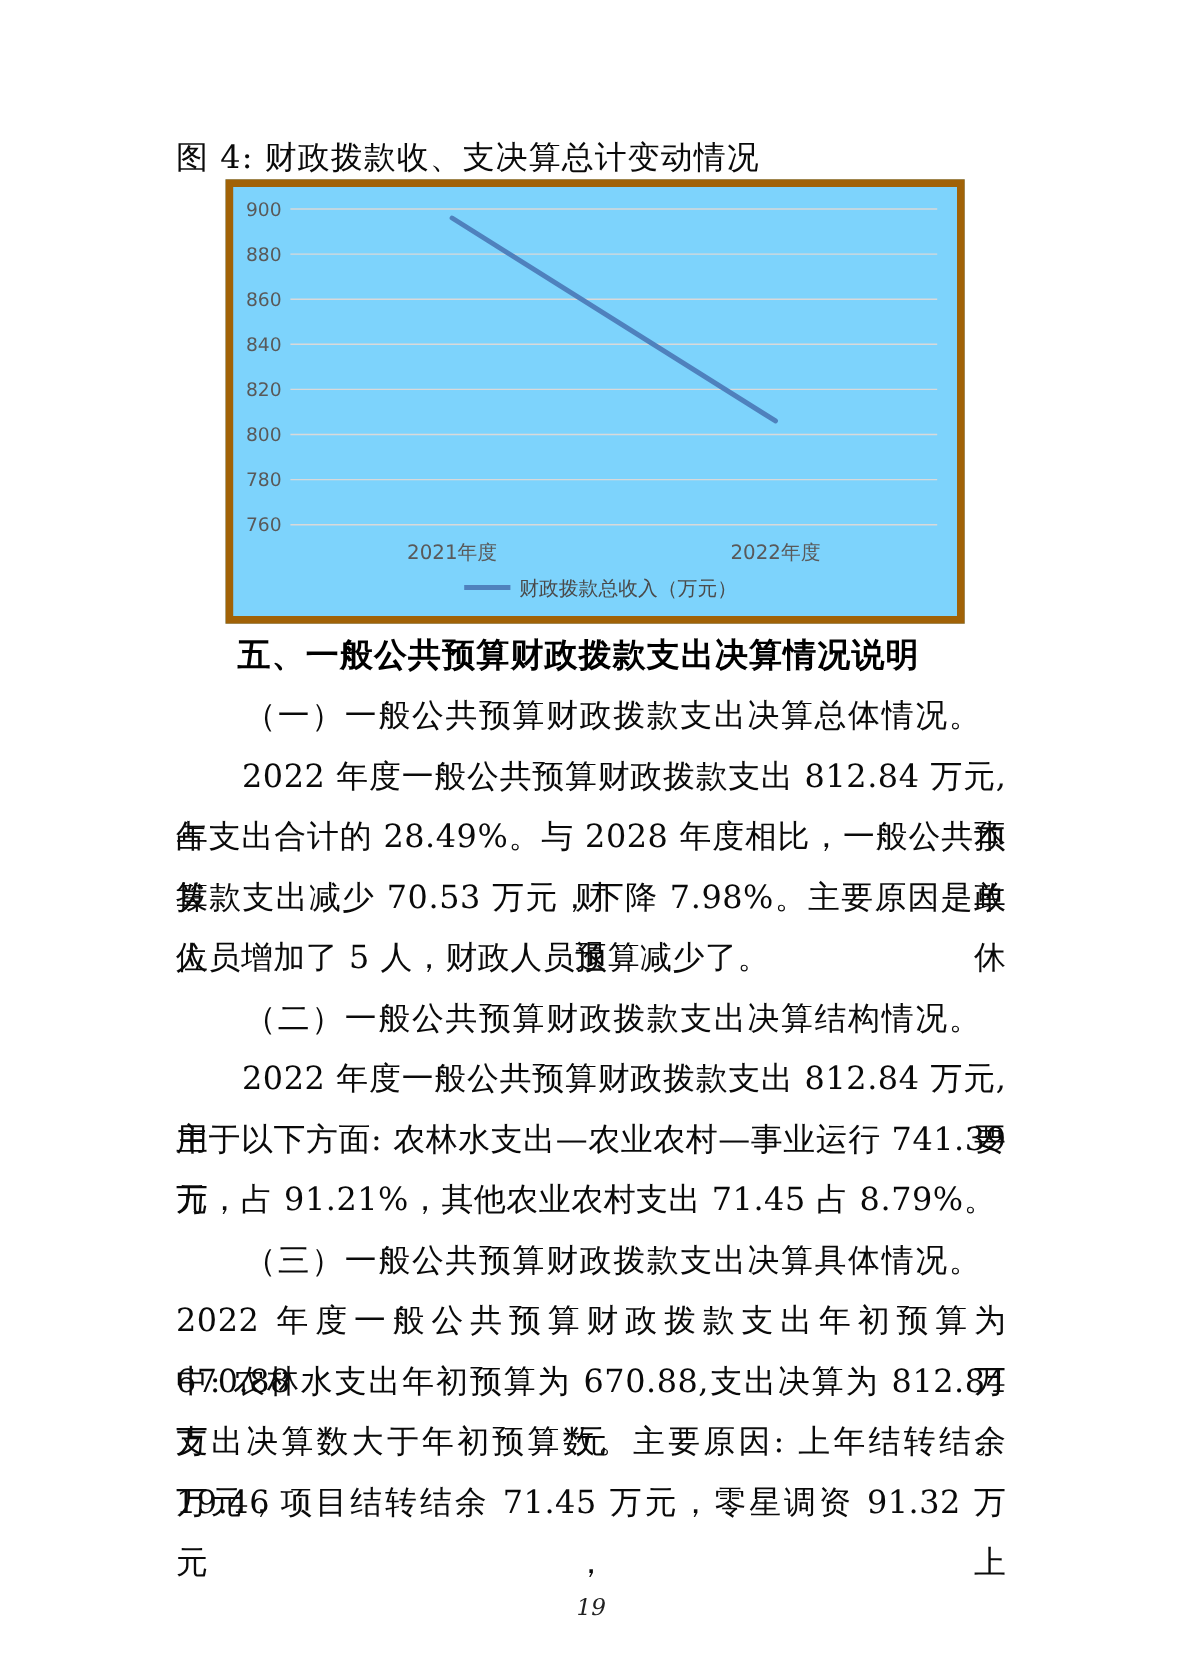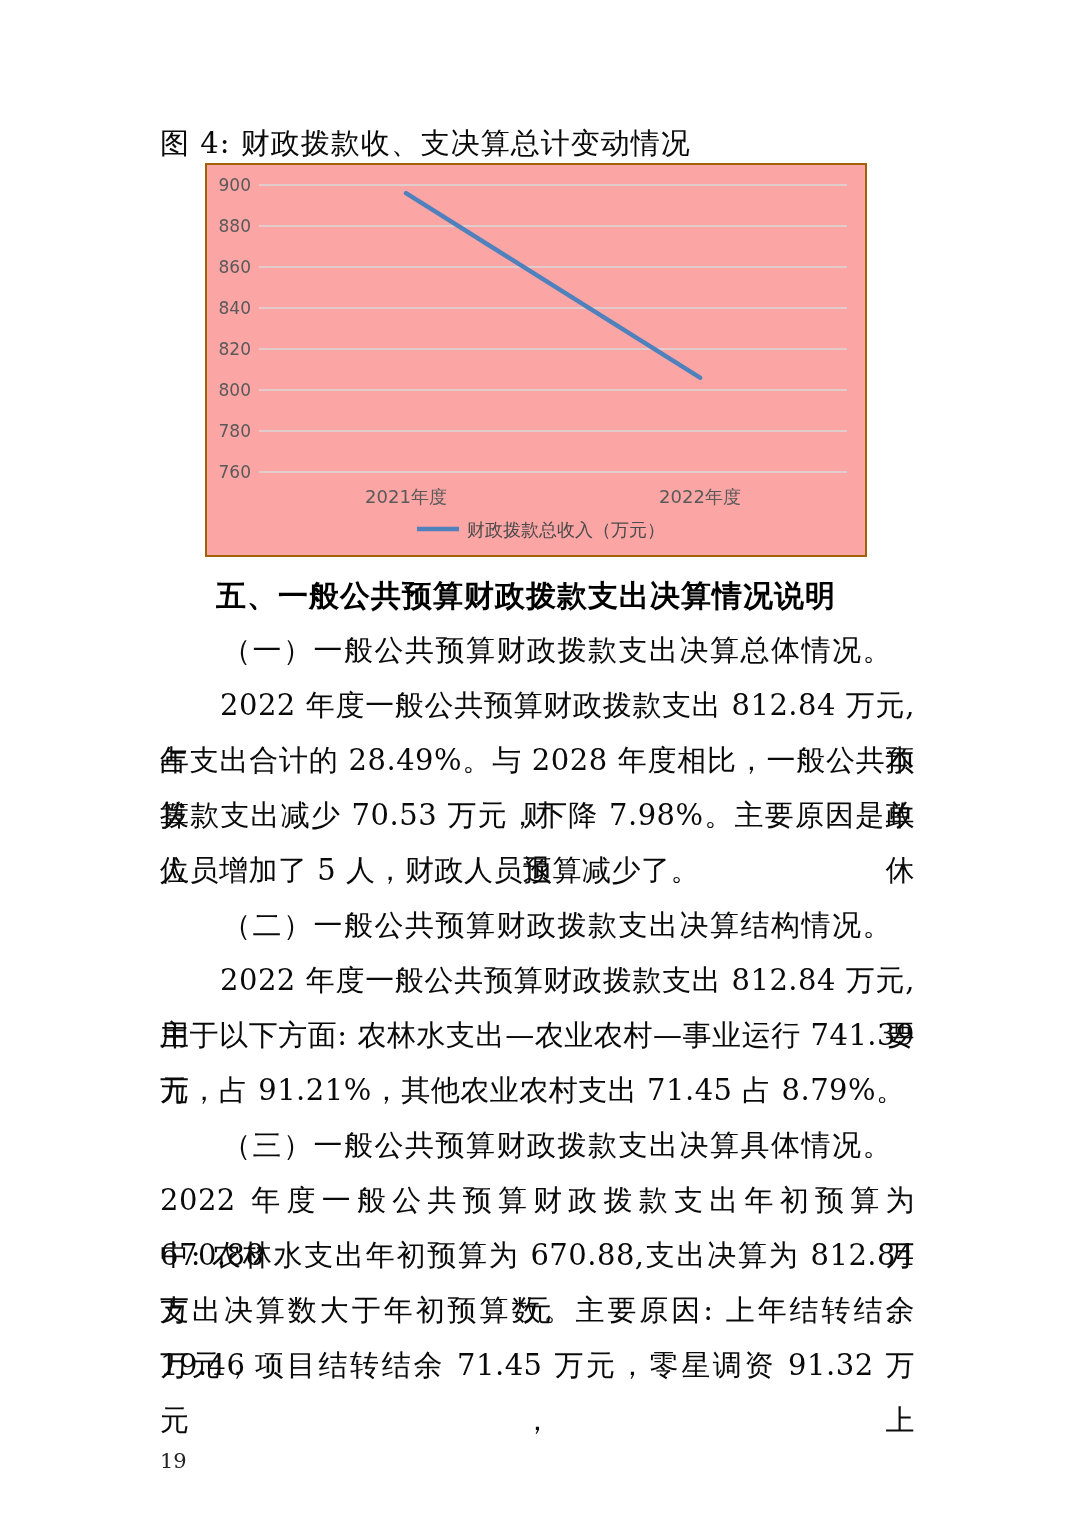--- a/index.html
+++ b/index.html
@@ -11,42 +11,42 @@
     color:#111;
     overflow:hidden;
   }
   .figure-title {
     position:absolute; left:160px; top:122px; width:755px; height:42px;
     line-height:42px; font-size:29px; color:#0a0a0a;
     letter-spacing:1px; white-space:nowrap;
   }
   .chart-frame {
     position:absolute; left:205px; top:163px; width:658px; height:390px;
-    border:2px solid #a16207; background:#fca5a5; box-sizing:content-box;
+    border:7px solid #a16207; background:#7dd3fc; box-sizing:content-box;
   }
   .chart-frame svg { display:block; }
   .text-flow {
     position:absolute; left:160px; top:568px; width:755px;
   }
   .row { height:55px; line-height:55px; overflow:visible; white-space:nowrap; }
   .h1 {
     font-family:"DejaVu Sans","Liberation Sans",sans-serif;
     font-weight:bold; font-size:30px; padding-left:56px; letter-spacing:1px;
     color:#000;
   }
   .h2 { font-size:29px; padding-left:62px; letter-spacing:1.5px; color:#0a0a0a; }
   .line {
     font-size:29px; text-align:justify; text-align-last:left;
     letter-spacing:0.5px; white-space:normal; color:#0a0a0a;
   }
   .line.fill { text-align-last:justify; }
   .line.indent { text-indent:60px; }
   .page-number {
     position:absolute; left:160px; top:1444px; width:755px; height:34px;
-    line-height:34px; font-size:21px; color:#222;
+    line-height:34px; text-align:center; font-size:21px; color:#222;font-style:italic;
   }
 </style>
 </head>
 <body>
 
 <div class="figure-title">图 4: 财政拨款收、支决算总计变动情况</div>
 
 <div class="chart-frame">
     <svg width="658" height="390" viewBox="0 0 658 390">
       <line x1="52" y1="20" x2="640" y2="20" stroke="#d9d9d9" stroke-width="1.3"></line>

